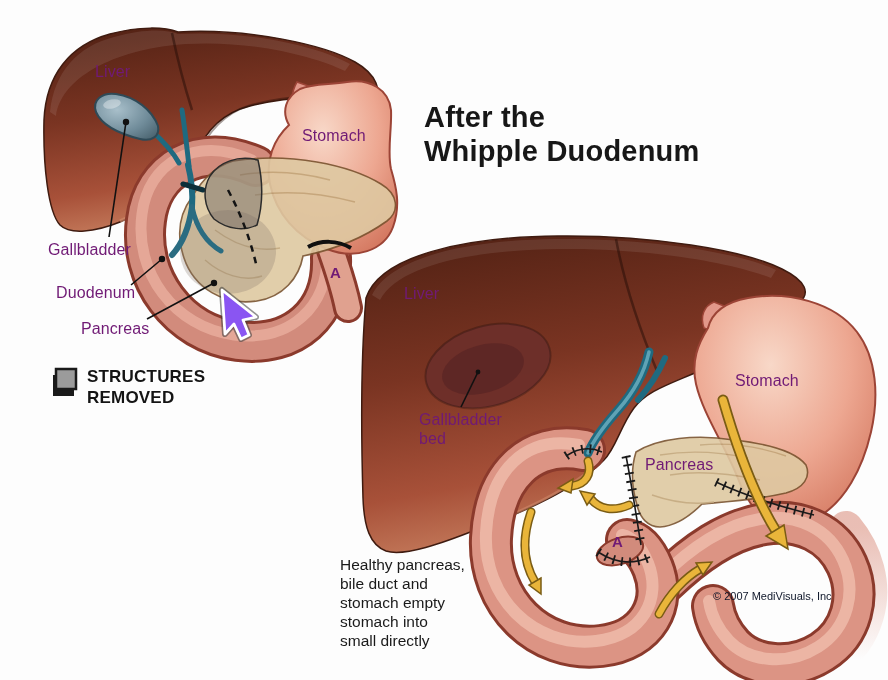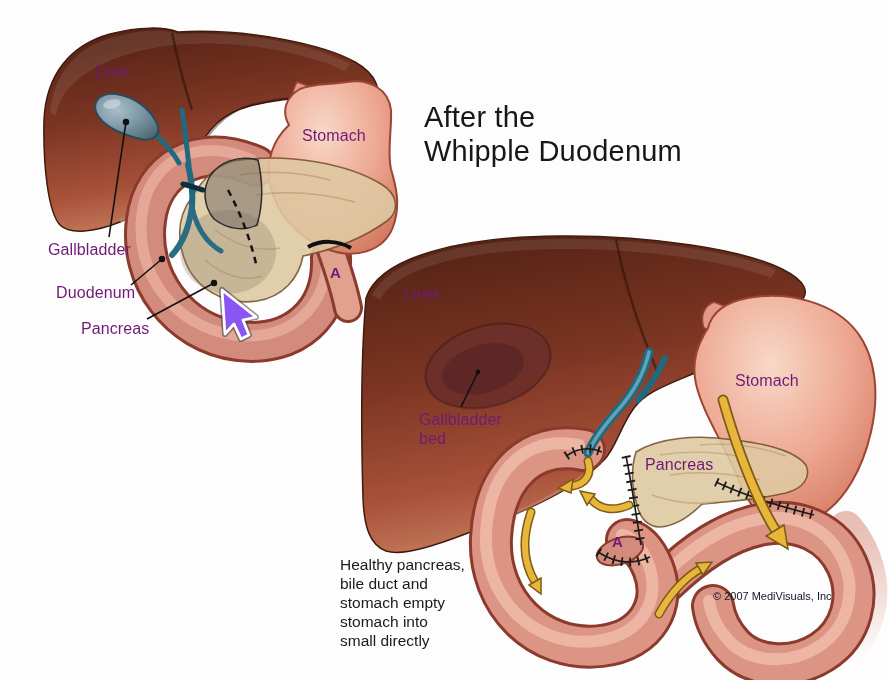--- a/index.html
+++ b/index.html
@@ -7,21 +7,21 @@
     position:relative;width:888px;height:680px;background:#fdfdfd;
     font-family:"Liberation Sans",sans-serif;overflow:hidden;
   }
   .art{position:absolute;left:0;top:0;}
   .lbl{
     position:absolute;color:#701a75;font-size:16px;line-height:19px;
     white-space:nowrap;letter-spacing:.1px;
   }
   .marker{font-weight:bold;font-size:15px;}
   .title{
-    position:absolute;left:424px;top:100px;font-size:29px;font-weight:normal;
+    position:absolute;left:424px;top:100px;font-size:29px;font-weight:bold;
     line-height:34px;color:#171717;letter-spacing:.2px;
   }
   .legend{position:absolute;left:50px;top:366px;display:flex;gap:7px;align-items:flex-start;}
   .legend-text{font-weight:bold;font-size:17px;line-height:21px;color:#141414;letter-spacing:.2px;}
   .caption{
     position:absolute;left:340px;top:555px;font-size:15.5px;line-height:19px;color:#1a1a1a;
   }
   .copyright{position:absolute;left:713px;top:590px;font-size:11px;color:#0f172a;}
 </style>
 </head>
@@ -230,20 +230,30 @@
     <div>Whipple Duodenum</div>
   </div>
 
   <div class="lbl" style="left:95px;top:62px">Liver</div>
   <div class="lbl" style="left:302px;top:126px">Stomach</div>
   <div class="lbl" style="left:48px;top:240px">Gallbladder</div>
   <div class="lbl" style="left:56px;top:283px">Duodenum</div>
   <div class="lbl" style="left:81px;top:319px">Pancreas</div>
   <div class="lbl marker" style="left:330px;top:263px">A</div>
 
+  <div class="legend">
+    <svg width="30" height="33">
+      <rect x="3" y="9" width="21" height="21" fill="#1a1a1a"></rect>
+      <rect x="6" y="3" width="20" height="20" stroke="#1a1a1a" stroke-width="2.5" fill="#9b9b9b"></rect>
+    </svg>
+    <div class="legend-text">
+      <div>STRUCTURES</div>
+      <div>REMOVED</div>
+    </div>
+  </div>
 
   <div class="lbl" style="left:404px;top:284px">Liver</div>
   <div class="lbl" style="left:419px;top:410px">
     <div>Gallbladder</div>
     <div>bed</div>
   </div>
   <div class="lbl" style="left:735px;top:371px">Stomach</div>
   <div class="lbl" style="left:645px;top:455px">Pancreas</div>
   <div class="lbl marker" style="left:612px;top:532px">A</div>
 

